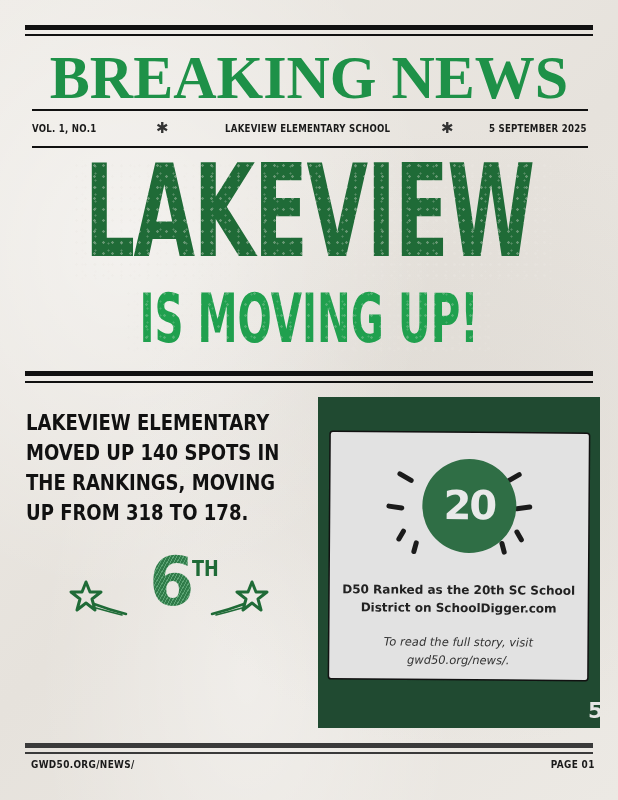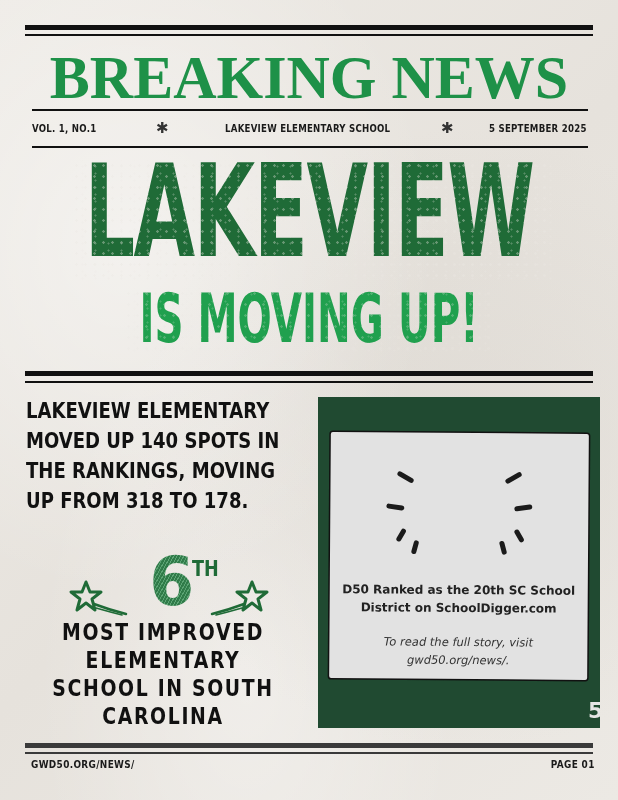--- a/index.html
+++ b/index.html
@@ -65,21 +65,21 @@
     position: absolute; pointer-events: none;
     background-image:
       radial-gradient(circle, rgba(235,232,227,0.7) 1px, transparent 1.5px),
       radial-gradient(circle, rgba(235,232,227,0.55) 0.8px, transparent 1.3px);
     background-size: 9px 11px, 13px 7px;
     background-position: 0 0, 4px 3px;
     mix-blend-mode: normal;
   }
 
   .story {
-    position: absolute; left: 26px; top: 396px; width: 290px;
+    position: absolute; left: 26px; top: 408px; width: 290px;
     font-family: "DejaVu Sans", sans-serif;
     font-weight: bold;
     font-size: 22px;
     line-height: 30px;
     color: #111;
   }
   .story div { white-space: nowrap; transform: scaleX(0.82); transform-origin: left center; }
 
   .award {
     position: absolute; left: 20px; top: 548px; width: 286px; height: 180px;
@@ -204,38 +204,35 @@
     <path d="M28 26 Q44 32 60 36" fill="none" stroke="#1f6b37" stroke-width="2.5" stroke-linecap="round"></path>
     <path d="M30 30 Q44 34 56 37" fill="none" stroke="#1f6b37" stroke-width="1.5" stroke-linecap="round"></path>
   </svg>
   <span class="six">6</span>
   <span class="th">TH</span>
   <svg class="star" style="left:190px;" width="62" height="40" viewBox="0 0 62 40">
     <path d="M42 4 L46 14 L57 14 L48 21 L51 32 L42 25 L33 32 L36 21 L27 14 L38 14 Z" fill="none" stroke="#1f6b37" stroke-width="3" stroke-linejoin="round"></path>
     <path d="M34 26 Q18 32 2 36" fill="none" stroke="#1f6b37" stroke-width="2.5" stroke-linecap="round"></path>
     <path d="M32 30 Q18 34 6 37" fill="none" stroke="#1f6b37" stroke-width="1.5" stroke-linecap="round"></path>
   </svg>
-  <div class="lines">
-    <div>MOST IMPROVED</div>
-    <div>ELEMENTARY</div>
-    <div>SCHOOL IN SOUTH</div>
-    <div>CAROLINA</div>
-  </div>
 </div>
 
 <div class="panel">
   <div class="card">
     <span class="dash" style="left:66px; top:42px; transform:rotate(30deg);"></span>
     <span class="dash" style="left:56px; top:72px; transform:rotate(8deg);"></span>
     <span class="dash" style="left:64px; top:100px; transform:rotate(-60deg); width:14px;"></span>
     <span class="dash" style="left:78px; top:112px; transform:rotate(-75deg); width:14px;"></span>
     <span class="dash" style="left:174px; top:42px; transform:rotate(-30deg);"></span>
     <span class="dash" style="left:184px; top:72px; transform:rotate(-8deg);"></span>
     <span class="dash" style="left:182px; top:100px; transform:rotate(60deg); width:14px;"></span>
     <span class="dash" style="left:166px; top:112px; transform:rotate(75deg); width:14px;"></span>
+    <div class="badge">
+      <div class="badge-num">20</div>
+    </div>
     <div class="card-title">
       <div>D50 Ranked as the 20th SC School</div>
       <div>District on SchoolDigger.com</div>
     </div>
     <div class="card-note">
       <div>To read the full story, visit</div>
       <div>gwd50.org/news/.</div>
     </div>
   </div>
   <div class="panel-mark"><span>5</span></div>

